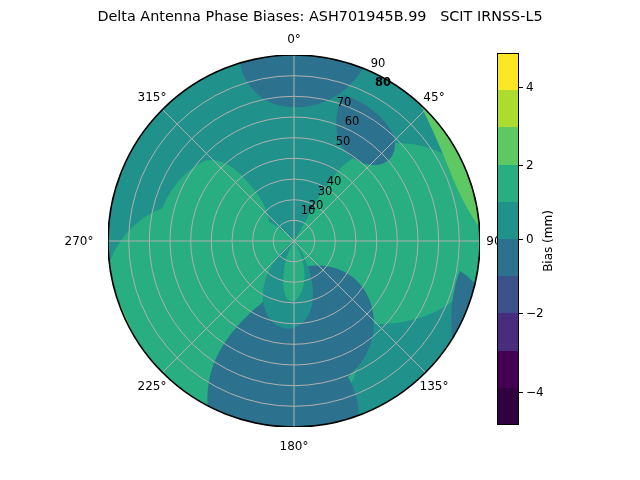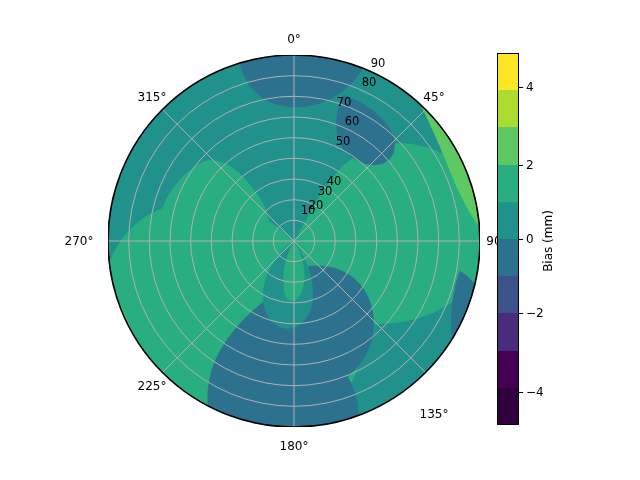--- a/index.html
+++ b/index.html
@@ -111,20 +111,21 @@
     transform: translate(-50%, -50%) rotate(-90deg);
     white-space: nowrap;
     transform-origin: center center;
   }
 </style>
 </head>
 <body>
 
 <div id="figure">
 
+  <div id="title">Delta Antenna Phase Biases: ASH701945B.99   SCIT IRNSS-L5</div>
 
   <div id="polar-axes">
     <svg id="polar-svg" width="372" height="372" viewBox="0 0 372 372">
       <defs>
         <clipPath id="diskClip">
           <circle cx="186" cy="186" r="186"></circle>
         </clipPath>
       </defs>
 
       <g clip-path="url(#diskClip)">
@@ -228,28 +229,28 @@
       <circle cx="186" cy="186" r="186" fill="none" stroke="#000000" stroke-width="1.6"></circle>
     </svg>
 
     <span class="r-label" style="left:200px; top:155px;">10</span>
     <span class="r-label" style="left:208px; top:150px;">20</span>
     <span class="r-label" style="left:217px; top:126px;margin-top:10px;">30</span>
     <span class="r-label" style="left:226px; top:106px;margin-top:20px;">40</span>
     <span class="r-label" style="left:235px; top:86px;">50</span>
     <span class="r-label" style="left:244px; top:66px;">60</span>
     <span class="r-label" style="left:236px; top:47px;">70</span>
-    <span class="r-label" style="left:261px; top:27px;">80</span>
+    <span class="r-label" style="left:275px; top:27px;font-weight:bold;">80</span>
     <span class="r-label" style="left:270px; top:8px;">90</span>
   </div>
 
   <span class="theta-label" style="left:294px; top:39px;">0°</span>
   <span class="theta-label" style="left:434px; top:97px;">45°</span>
   <span class="theta-label" style="left:494px; top:241px;">90</span>
-  <span class="theta-label" style="left:434px; top:386px;margin-top:28px;">135°</span>
+  <span class="theta-label" style="left:434px; top:386px;">135°</span>
   <span class="theta-label" style="left:294px; top:446px;text-align:center;">180°</span>
   <span class="theta-label" style="left:152px; top:386px;text-align:right;">225°</span>
   <span class="theta-label" style="left:79px;  top:241px;">270°</span>
   <span class="theta-label" style="left:152px; top:97px;">315°</span>
 
   <div id="colorbar-axes">
     <div id="colorbar-band-stack">
         <div class="cb-band" style="background: rgb(253, 231, 37);"></div>
         <div class="cb-band" style="background: rgb(173, 220, 48);"></div>
         <div class="cb-band" style="background: rgb(94, 201, 98);"></div>

